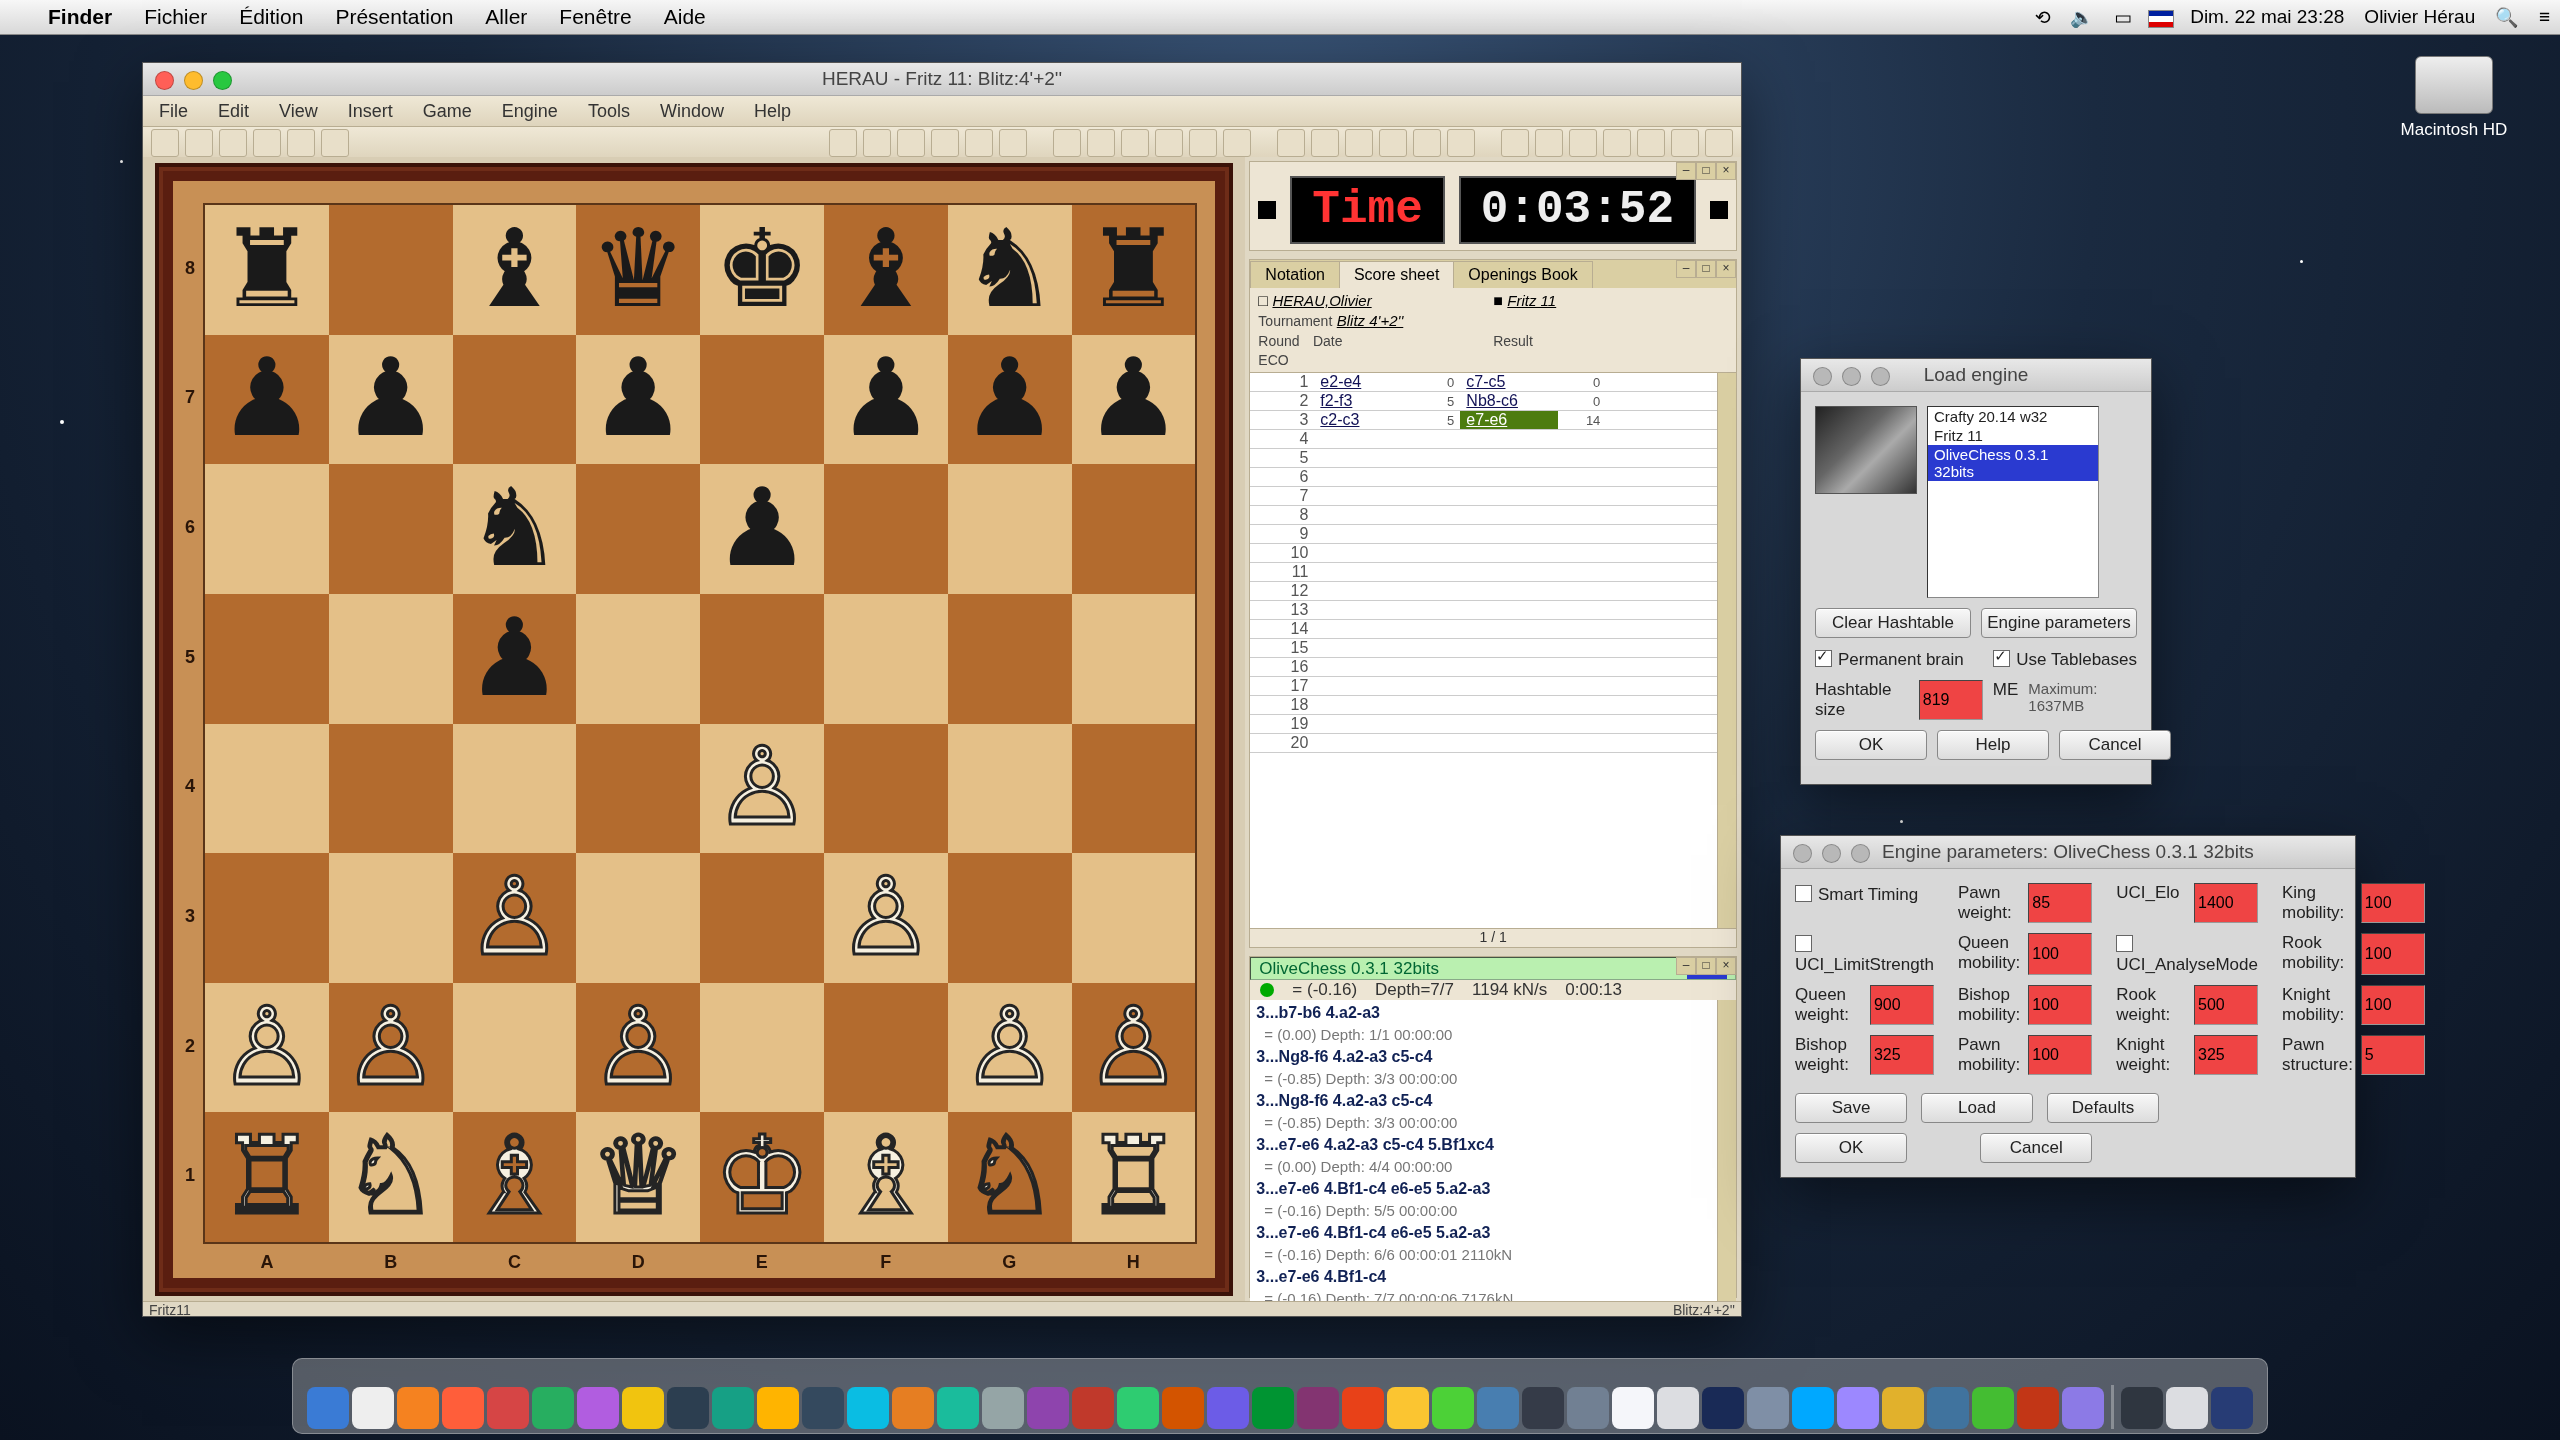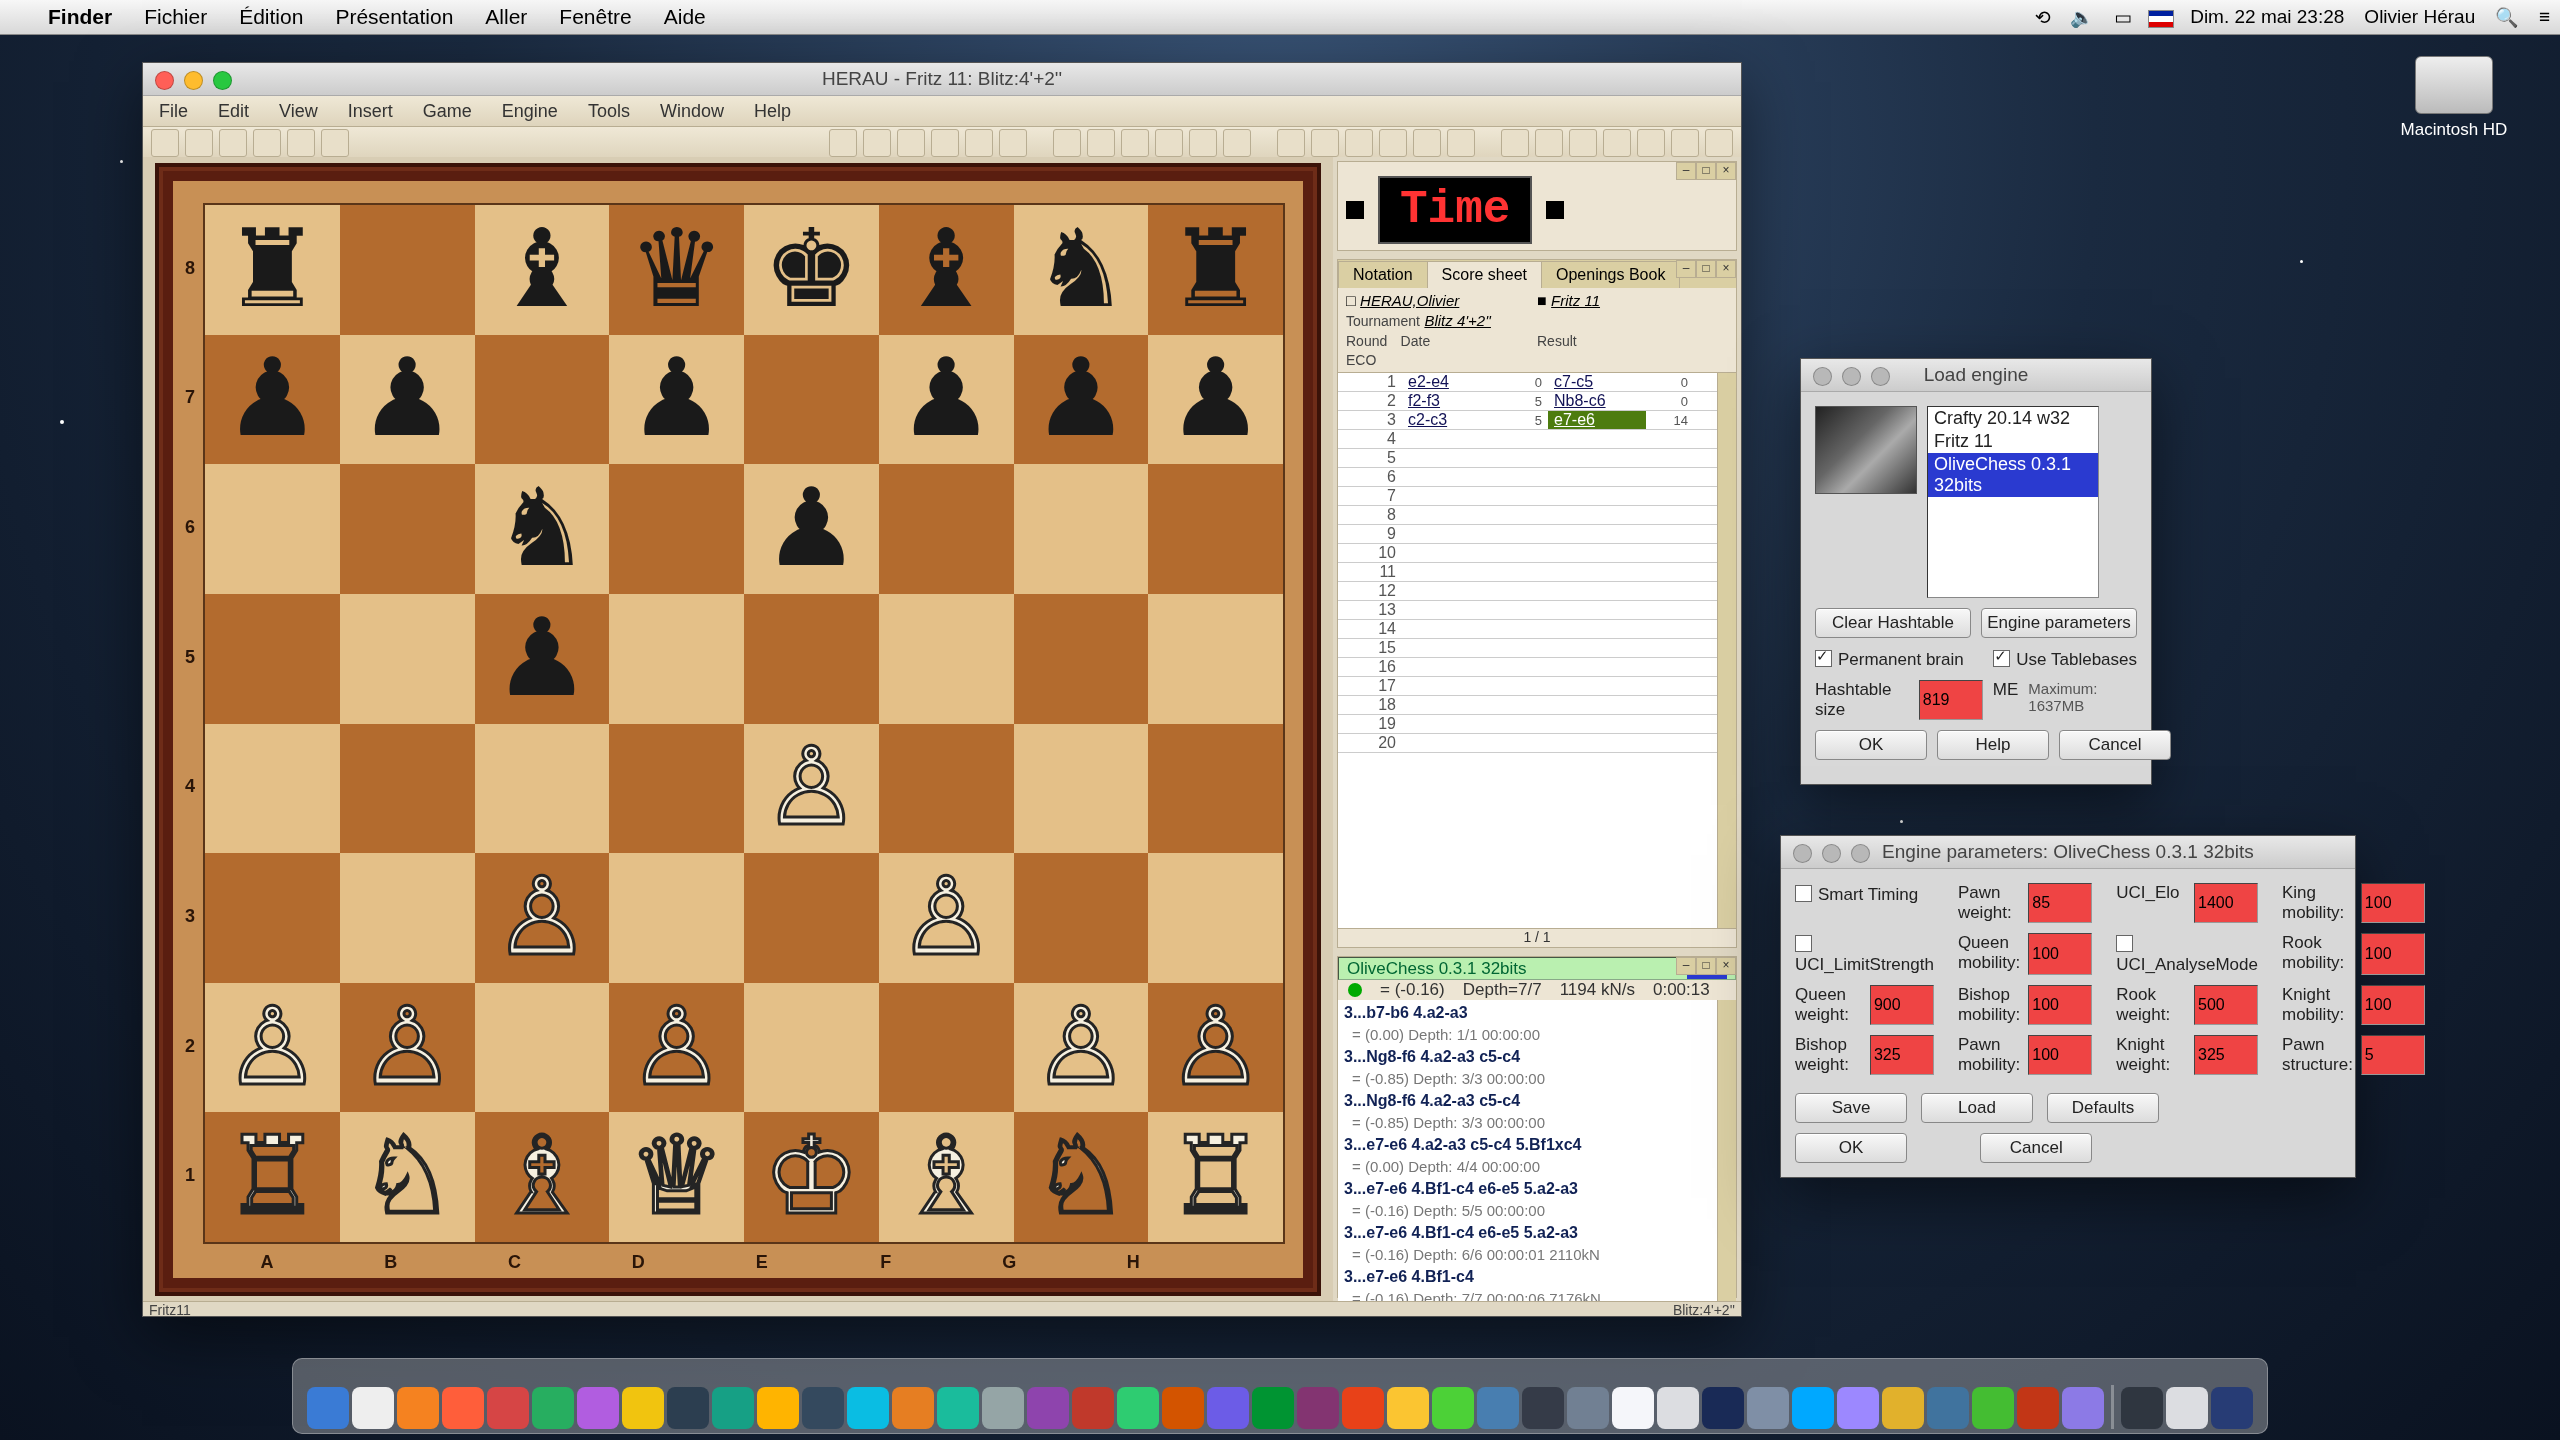--- a/index.html
+++ b/index.html
@@ -74,21 +74,21 @@
 .englines{flex:1;background:#fff;overflow:hidden;font-size:16px;color:#224;line-height:22px;padding:2px 6px}
 .englines .pv{color:#125}
 .englines .pvbold{font-weight:bold}
 .englines .info{color:#777;font-size:15px;padding-left:8px}
 .scroll{width:18px;background:#dacfa3;border-left:1px solid #b8ad92}
 
 .dlg{background:#d8d8d8}
 .dlg .body{padding:14px;font-size:17px;color:#222}
 .row{display:flex;align-items:flex-start;gap:10px;margin-bottom:10px}
 .btn{background:linear-gradient(#f8f8f8,#dcdcdc);border:1px solid #888;border-radius:4px;padding:4px 0;font-size:17px;text-align:center;box-shadow:0 1px 0 #fff inset;min-width:110px}
-.listbox{background:#fff;border:1px inset #888;height:190px;width:170px;font-size:18px;overflow:hidden}
+.listbox{background:#fff;border:1px inset #888;height:190px;width:170px;font-size:15px;overflow:hidden}
 .listbox .li{padding:1px 6px}
 .listbox .li.sel{background:#2a3ad0;color:#fff}
 .thumb{width:100px;height:86px;background:linear-gradient(135deg,#222,#666 40%,#aaa 60%,#333);border:1px solid #555}
 input.num{width:56px;font-size:16px;padding:10px 3px;border:1px inset #999;background:#ef4444}
 .chk{width:15px;height:15px;border:1px solid #666;background:#fff;display:inline-block;margin-right:6px;position:relative;top:2px}
 .chk.on::after{content:"✓";position:absolute;top:-4px;left:0;font-size:15px}
 
 .dock{position:absolute;left:50%;bottom:6px;transform:translateX(-50%);height:66px;padding:4px 14px;background:rgba(220,220,220,.35);border-radius:10px;border:1px solid rgba(255,255,255,.3);display:flex;gap:3px;align-items:flex-end}
 .dock .di{width:42px;height:42px;border-radius:8px}
 .dock .divider{width:3px;height:44px;background:rgba(255,255,255,.3);margin:0 4px}
@@ -350,20 +350,21 @@
       <div class="rightpane">
         <div class="panel" style="height:88px">
           <div class="panelhead">
               <span>–</span>
               <span>□</span>
               <span>×</span>
             </div>
           <div class="clock">
             <span class="stop"></span>
             <div class="lcd">Time</div>
+            <div class="lcd white">0:03:52</div>
             <span class="stop"></span>
           </div>
         </div>
 
         <div class="panel scorecard">
           <div class="panelhead">
               <span>–</span>
               <span>□</span>
               <span>×</span>
             </div>

